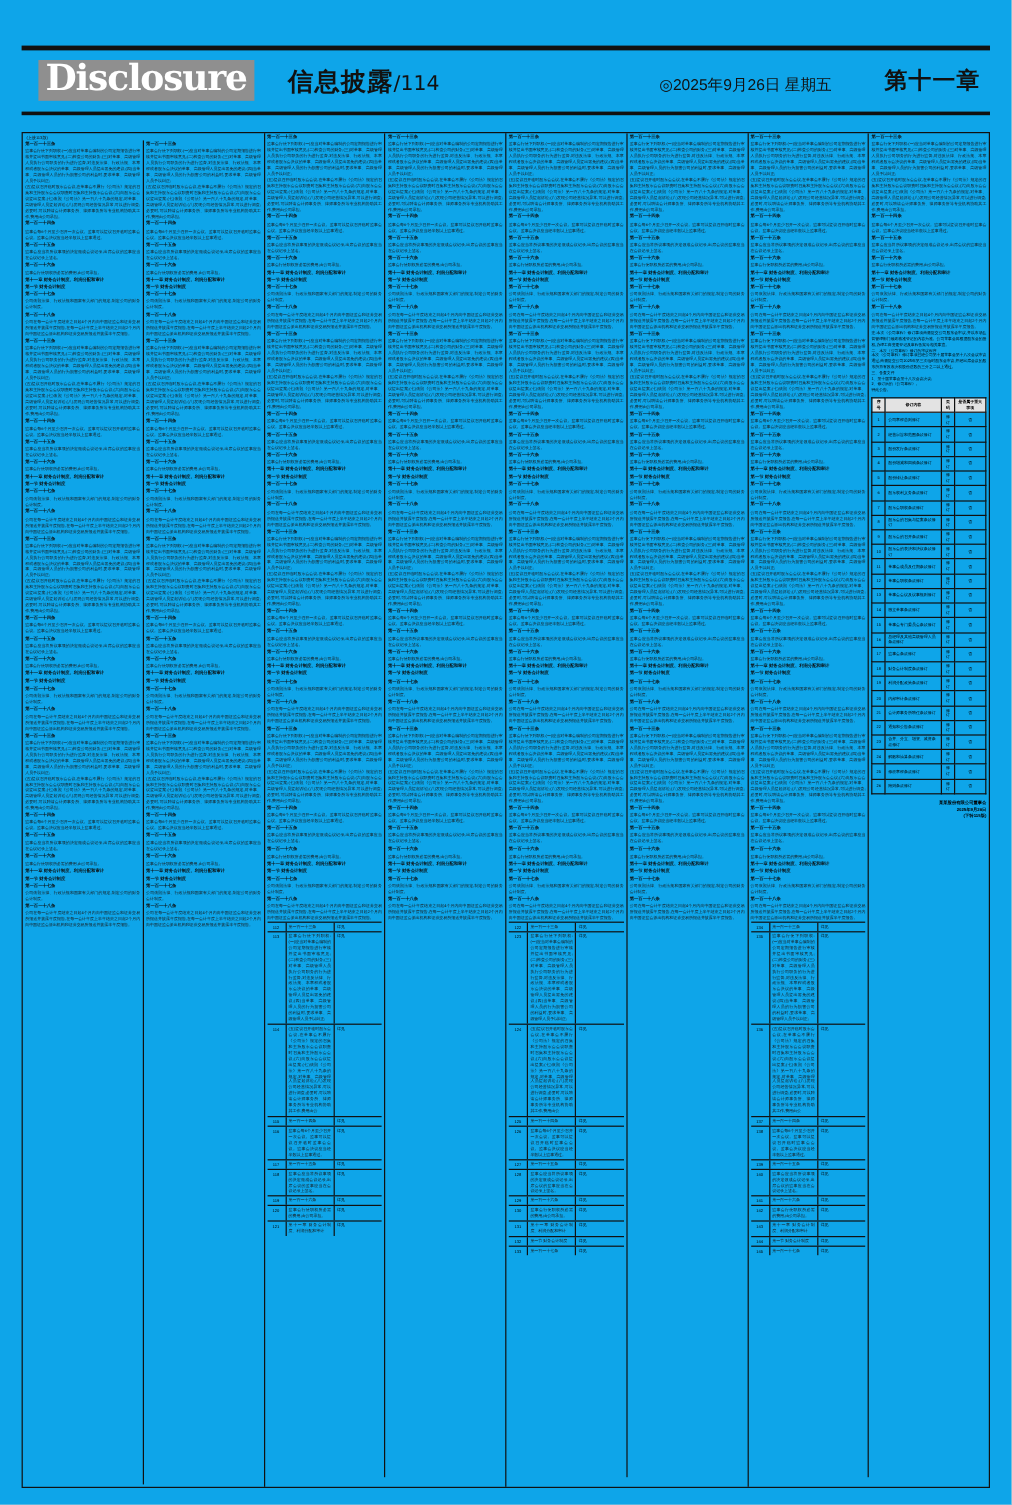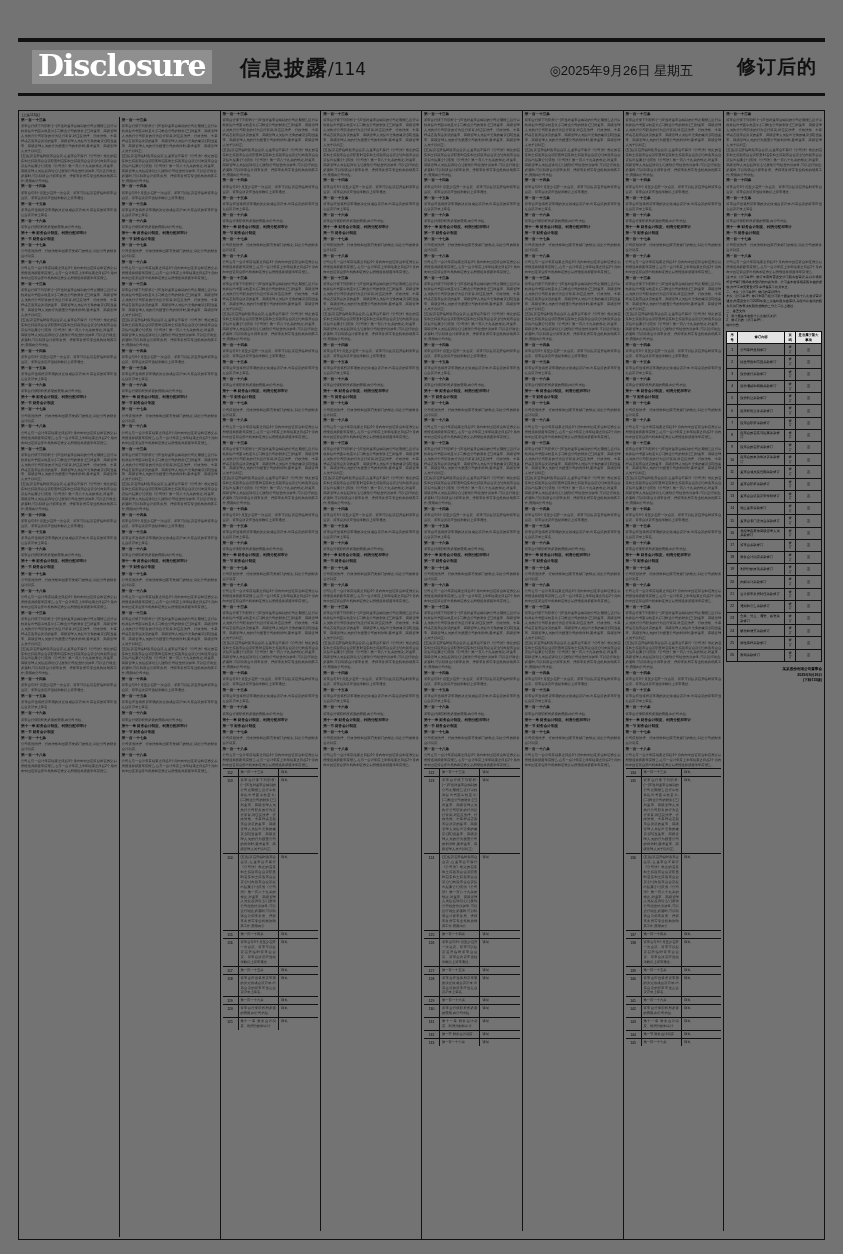--- a/index.html
+++ b/index.html
@@ -1,18 +1,18 @@
 <!DOCTYPE html>
 <html><head>
 <meta charset="utf-8">
 <style>
   html,body{margin:0;padding:0;background:#d8d8d4;}
   body{font-family:"Liberation Sans","DejaVu Sans",sans-serif;}
   .page{
-    position:relative;width:843px;height:1254px;background:#737373;margin:0 auto;
+    position:relative;width:843px;height:1254px;background:#0ea5e9;margin:0 auto;
     box-sizing:border-box;overflow:hidden;padding-left:24px;
   }
   
   .masthead{position:absolute;left:18px;top:38px;right:18px;height:58px;}
   .masthead .rule-top{position:absolute;left:0;right:0;top:0;height:4px;background:#111;}
   .masthead .rule-bot{position:absolute;left:0;right:0;bottom:0;height:3px;background:#111;}
   .logo{
     position:absolute;left:14px;top:12px;font-family:"DejaVu Serif","Liberation Serif",serif;
     font-weight:bold;font-size:30px;letter-spacing:-1px;color:#fff;background:#8f8f8f;
     padding:1px 6px 3px 6px;line-height:1;
@@ -62,21 +62,21 @@
 <div class="page">
 
   <div class="masthead">
     <div class="rule-top"></div>
     <div class="rule-bot"></div>
     <div class="logo">Disclosure</div>
     <div class="sec-title">
       <span>信息披露</span><span class="sec-num">/114</span>
     </div>
     <div class="date">◎2025年9月26日 星期五</div>
-    <div class="paper-name">修订后的</div>
+    <div class="paper-name">第十一章</div>
   </div>
 
   <div class="sheet">
     <div class="cols">
 
       <div class="col">
         <div class="colhead">(上接113版)</div>
         <div class="subcols">
           <div class="scol" id="c1a">
               <div class="h">第一百一十三条</div>

